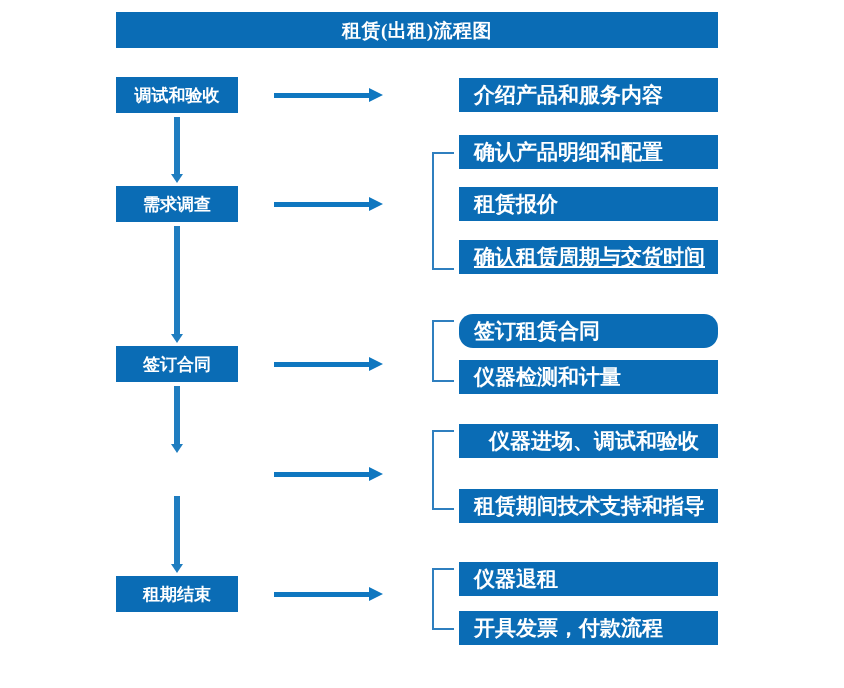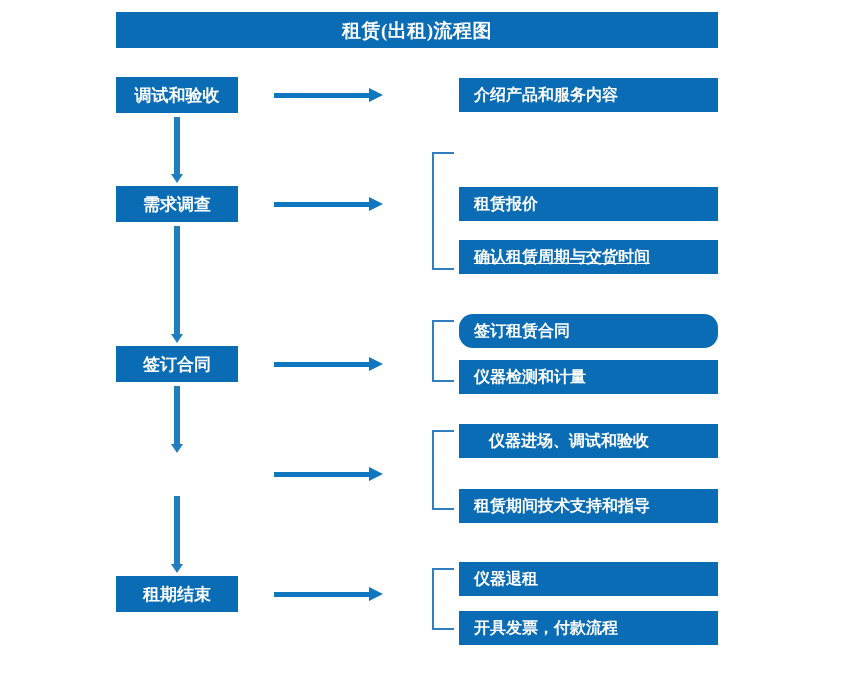--- a/index.html
+++ b/index.html
@@ -60,21 +60,21 @@
     justify-content: center;
     font-size: 17px;
   }
   .detail-box {
     left: 443px;
     width: 259px;
     height: 34px;
     padding-left: 15px;
     box-sizing: border-box;
     justify-content: flex-start;
-    font-size: 16px;
+    font-size: 21px;
   }
 
   
   .v-arrow {
     position: absolute;
     left: 155px;
     width: 12px;
   }
   .v-arrow .shaft {
     position: absolute;
@@ -199,20 +199,23 @@
 
   <div class="bracket" style="top:152px; height:118px;"></div>
   <div class="bracket" style="top:320px; height:62px;"></div>
   <div class="bracket" style="top:430px; height:80px;"></div>
   <div class="bracket" style="top:568px; height:62px;"></div>
 
   <div class="flowbox detail-box" style="top:78px;">
     <span>介绍产品和服务内容</span>
   </div>
 
+  <div class="flowbox detail-box" style="top:135px;">
+    <span>确认产品明细和配置</span>
+  </div>
   <div class="flowbox detail-box" style="top:187px;font-family:Liberation Serif, serif;">
     <span>租赁报价</span>
   </div>
   <div class="flowbox detail-box" style="top:240px;text-decoration:underline;">
     <span>确认租赁周期与交货时间</span>
   </div>
 
   <div class="flowbox detail-box" style="top:314px;border-radius:14px;">
     <span>签订租赁合同</span>
   </div>

